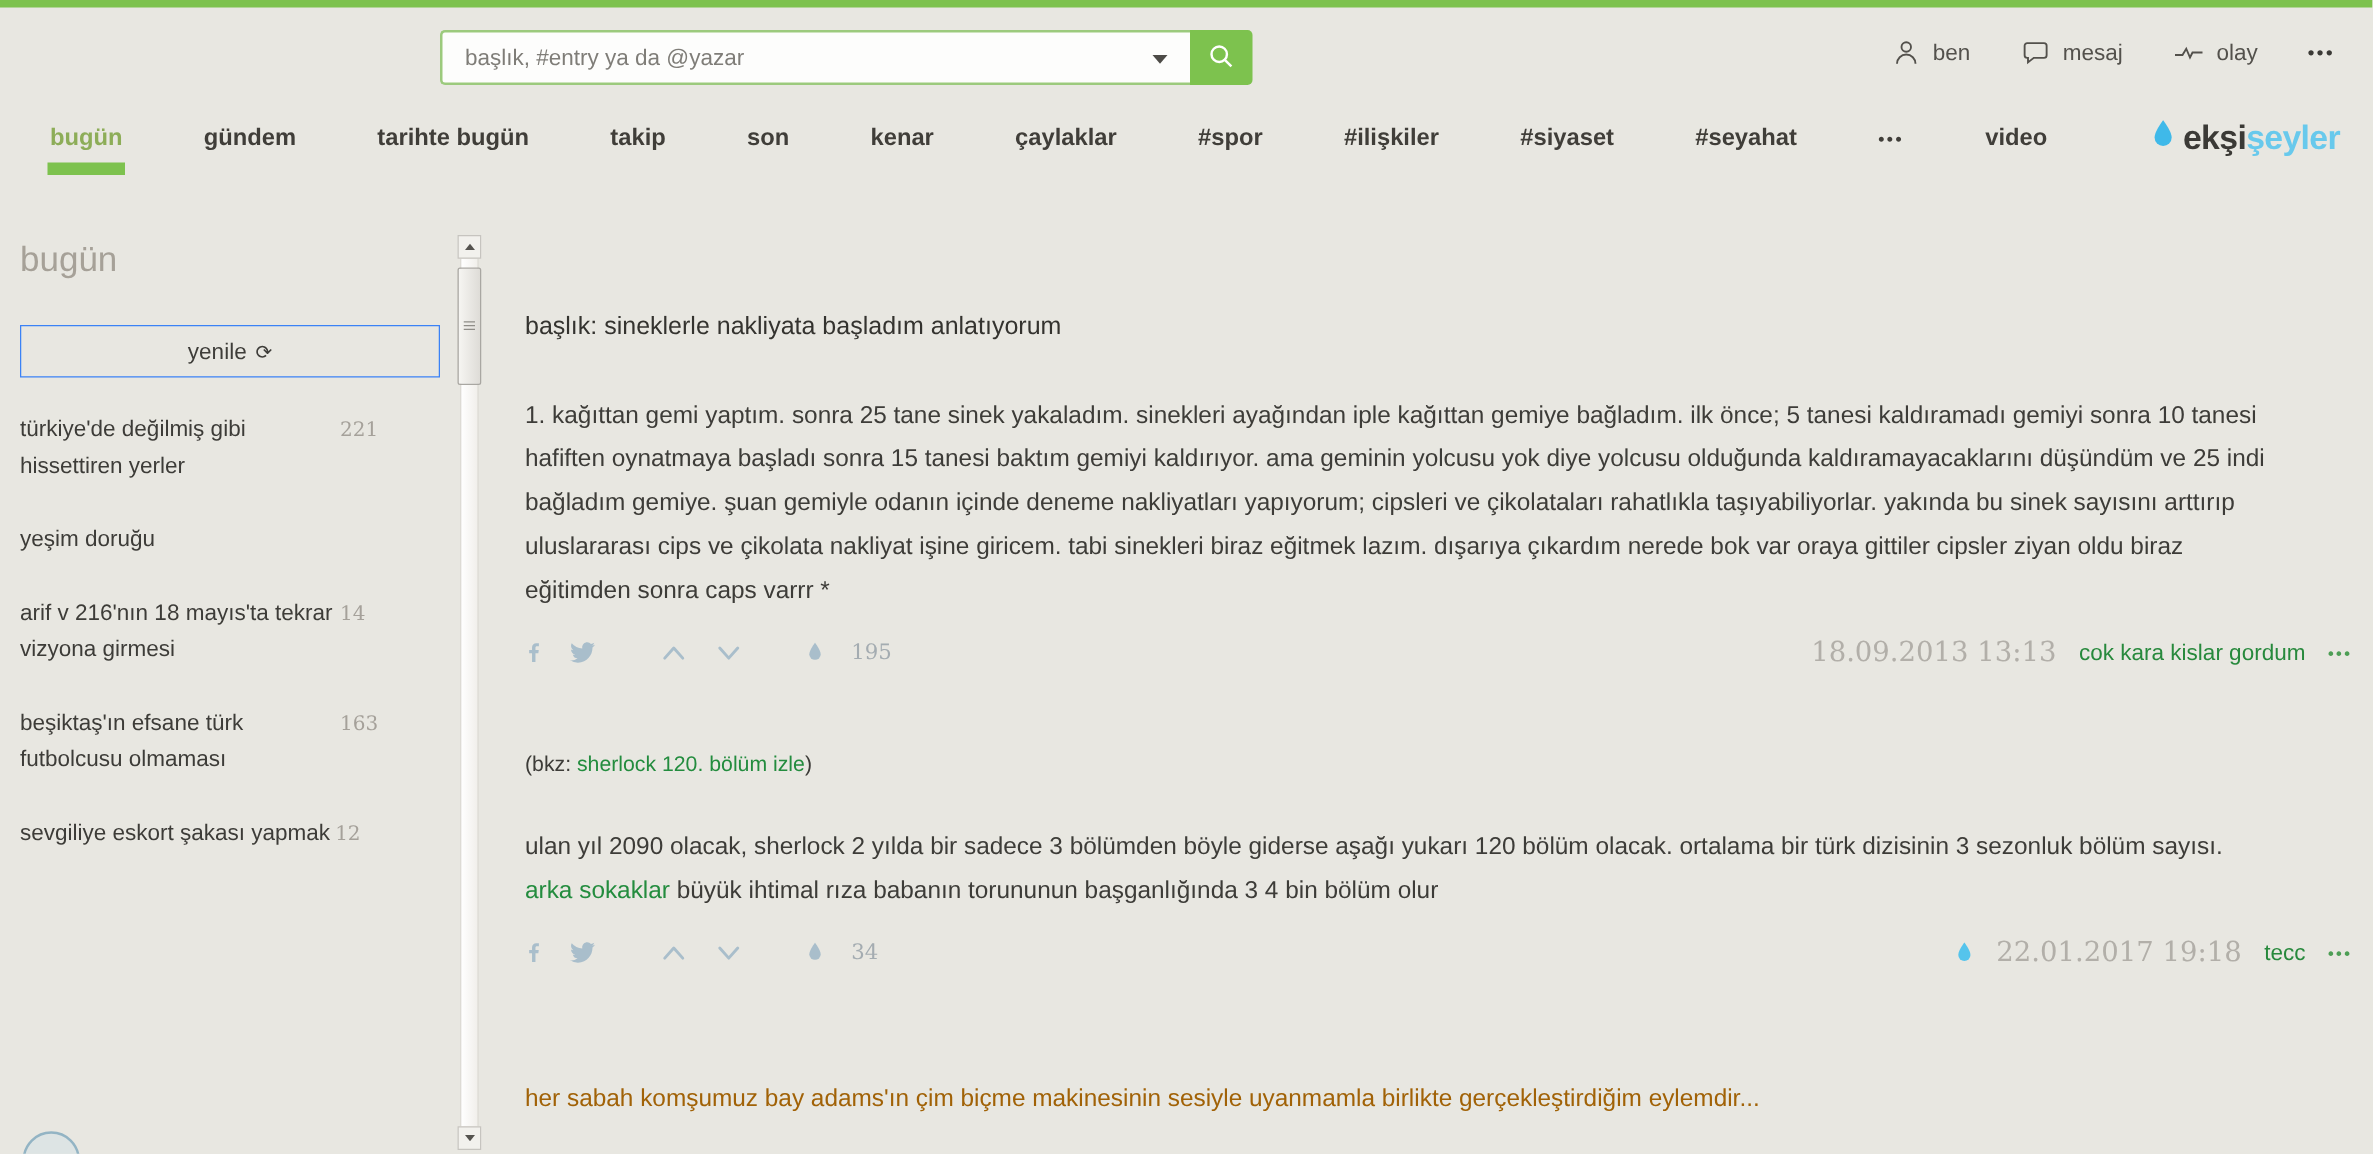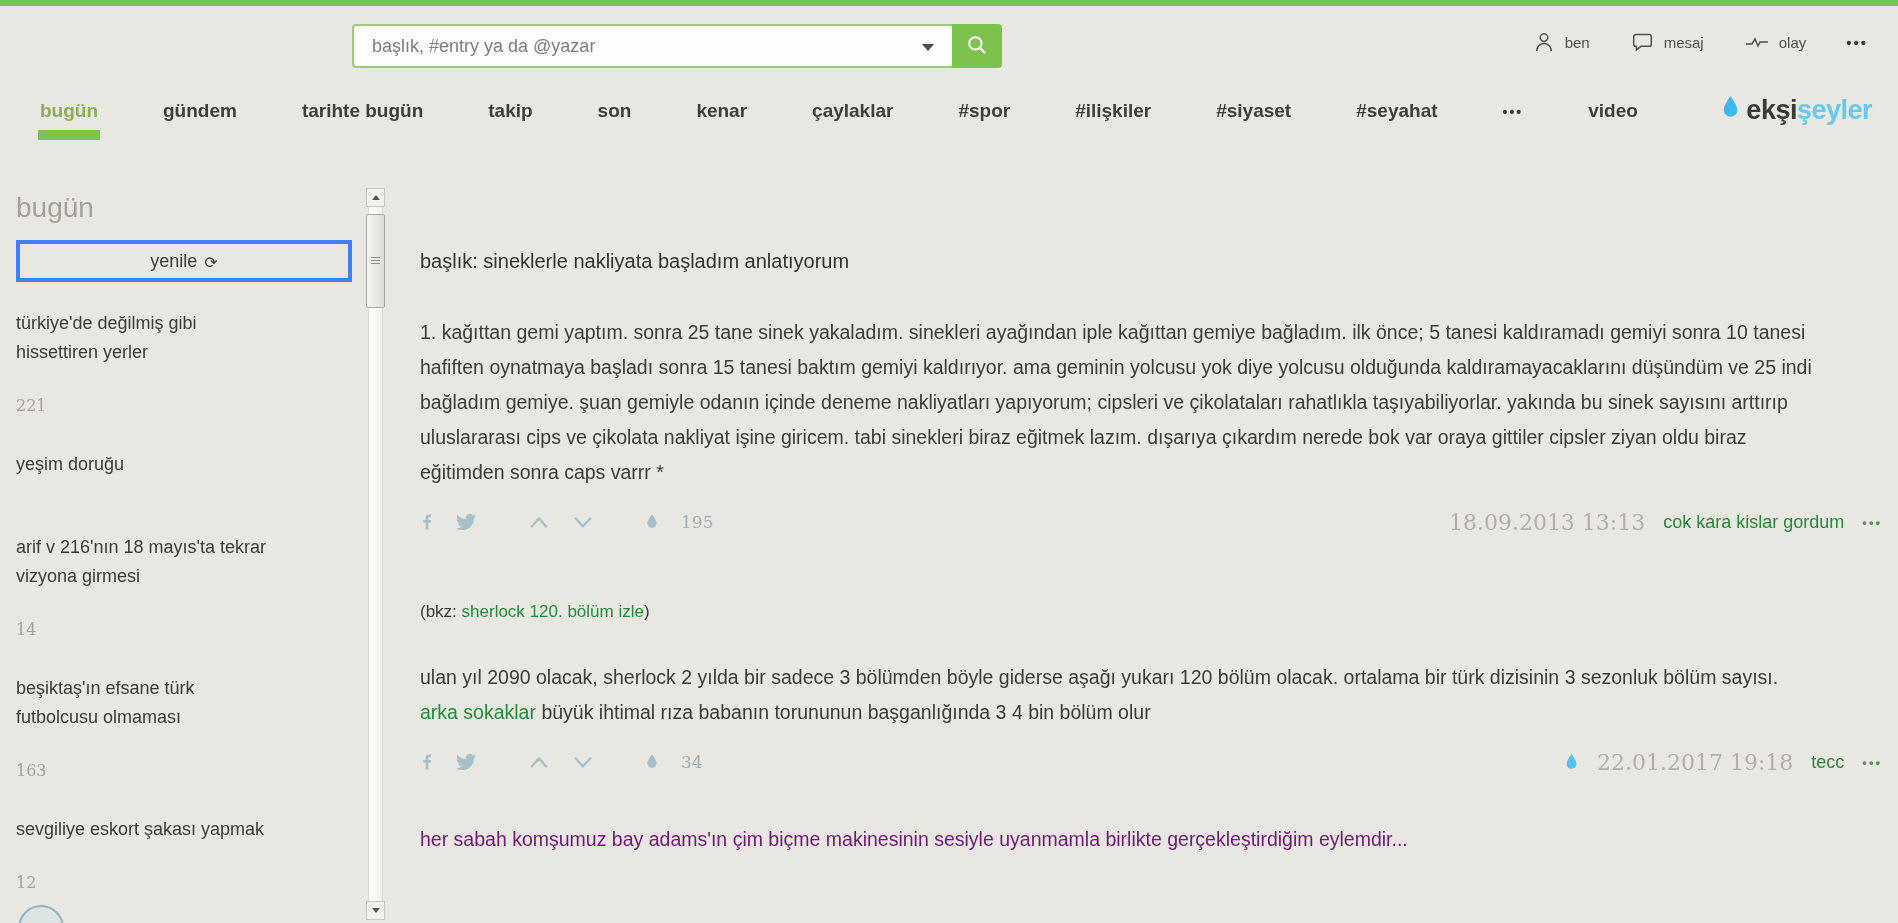--- a/index.html
+++ b/index.html
@@ -25,21 +25,21 @@
   .search input::placeholder { color:#7f7d78; }
   .search-caret {
     position:absolute; right:68px; top:20px; width:0; height:0;
     border-left:6px solid transparent; border-right:6px solid transparent; border-top:7px solid #4d4b47;
   }
   .search-btn {
     width:50px; height:44px; background:#7dc24e; border:none; border-radius:0 4px 4px 0;
     display:flex; align-items:center; justify-content:center; cursor:pointer;
   }
   .user-menu { position:absolute; right:30px; top:24px; display:flex; align-items:center; gap:40px; }
-  .user-item { display:flex; align-items:center; gap:9px; font-size:15px; color:#53514c; cursor:pointer; }
+  .user-item { display:flex; align-items:center; gap:9px; font-size:18px; color:#53514c; cursor:pointer; }
   .user-item svg { display:block; }
   .menu-dots { font-size:15px; letter-spacing:2px; color:#3b3a36; font-weight:bold; cursor:pointer; }
 
   
   .nav { position:absolute; left:0; top:92px; width:100%; height:60px; }
   .nav-tabs {
     position:absolute; left:40px; right:260px; top:8px;
     display:flex; justify-content:space-between; align-items:baseline;
   }
   .tab { font-size:19px; font-weight:bold; color:#403e39; cursor:pointer; position:relative; white-space:nowrap; }
@@ -51,29 +51,29 @@
   .logo { position:absolute; right:26px; top:2px; display:flex; align-items:center; cursor:pointer; }
   .logo svg { margin-right:5px; }
   .logo-text { font-size:27px; font-weight:bold; letter-spacing:-0.5px; }
   .logo-dark { color:#3b3a36; }
   .logo-light { color:#68c9ec; }
 
   
   .sidebar { position:absolute; left:16px; top:168px; width:336px; }
   .sidebar-title { font-size:28px; color:#a6a198; margin-top:24px; }
   .refresh-btn {
-    margin-top:16px; width:100%; height:42px; border:4px solid #3b82f6; background:transparent;
+    margin-top:36px; width:100%; height:42px; border:1px solid #3b82f6; background:transparent;
     font-family:"Liberation Sans", sans-serif; font-size:18px; color:#3e3d39;
     display:flex; align-items:center; justify-content:center; gap:7px; cursor:pointer;
   }
   .refresh-glyph { font-size:16px; color:#3e3d39; margin-top:2px; }
   .topic-list { margin-top:12px; }
   .topic-item {
-    display:flex; gap:24px;
-    padding:15px 0; cursor:pointer;flex-direction:column;
+    display:flex; gap:4px;
+    padding:15px 0; cursor:pointer;
   }
   .topic-title { font-size:18px; line-height:29px; color:#3d3c38; max-width:252px; }
   .topic-count {
     font-family:"DejaVu Serif", serif; font-size:16px; color:#a5a19a; line-height:29px; flex-shrink:0;
   }
   .peek-circle {
     position:absolute; left:18px; top:905px; width:46px; height:46px; border-radius:50%;
     border:2px solid #93b4c4; background:#dde4e4;
   }
 
@@ -108,21 +108,21 @@
   .ef-icons { display:flex; align-items:center; gap:20px; }
   .ef-icons .gap { width:10px; }
   .ef-icon { cursor:pointer; display:flex; align-items:center; }
   .fav-count { font-family:"DejaVu Serif", serif; font-size:17px; color:#a4acb1; margin-left:2px; }
   .ef-right { margin-left:auto; display:flex; align-items:center; gap:18px; }
   .entry-date { font-family:"DejaVu Serif", serif; font-size:22px; color:#b2afa9; cursor:pointer; }
   .entry-author { font-size:18px; color:#27893c; cursor:pointer; }
   .entry-dots { font-size:13px; letter-spacing:2px; color:#4d9e55; font-weight:bold; cursor:pointer; }
   .bkz-line { margin-top:64px; font-size:17px; color:#3d3c38; }
   .entry2-body { margin-top:38px; }
-  .entry3-body { margin-top:44px; font-size:19.5px; line-height:35px; color:#701a75; }
+  .entry3-body { margin-top:84px; font-size:19.5px; line-height:35px; color:#a16207; }
 </style>
 </head>
 <body>
 
 <div class="topbar"></div>
 
 <div class="header">
   <div class="search">
     <input type="text" placeholder="başlık, #entry ya da @yazar" style="">
     <span class="search-caret"></span>

